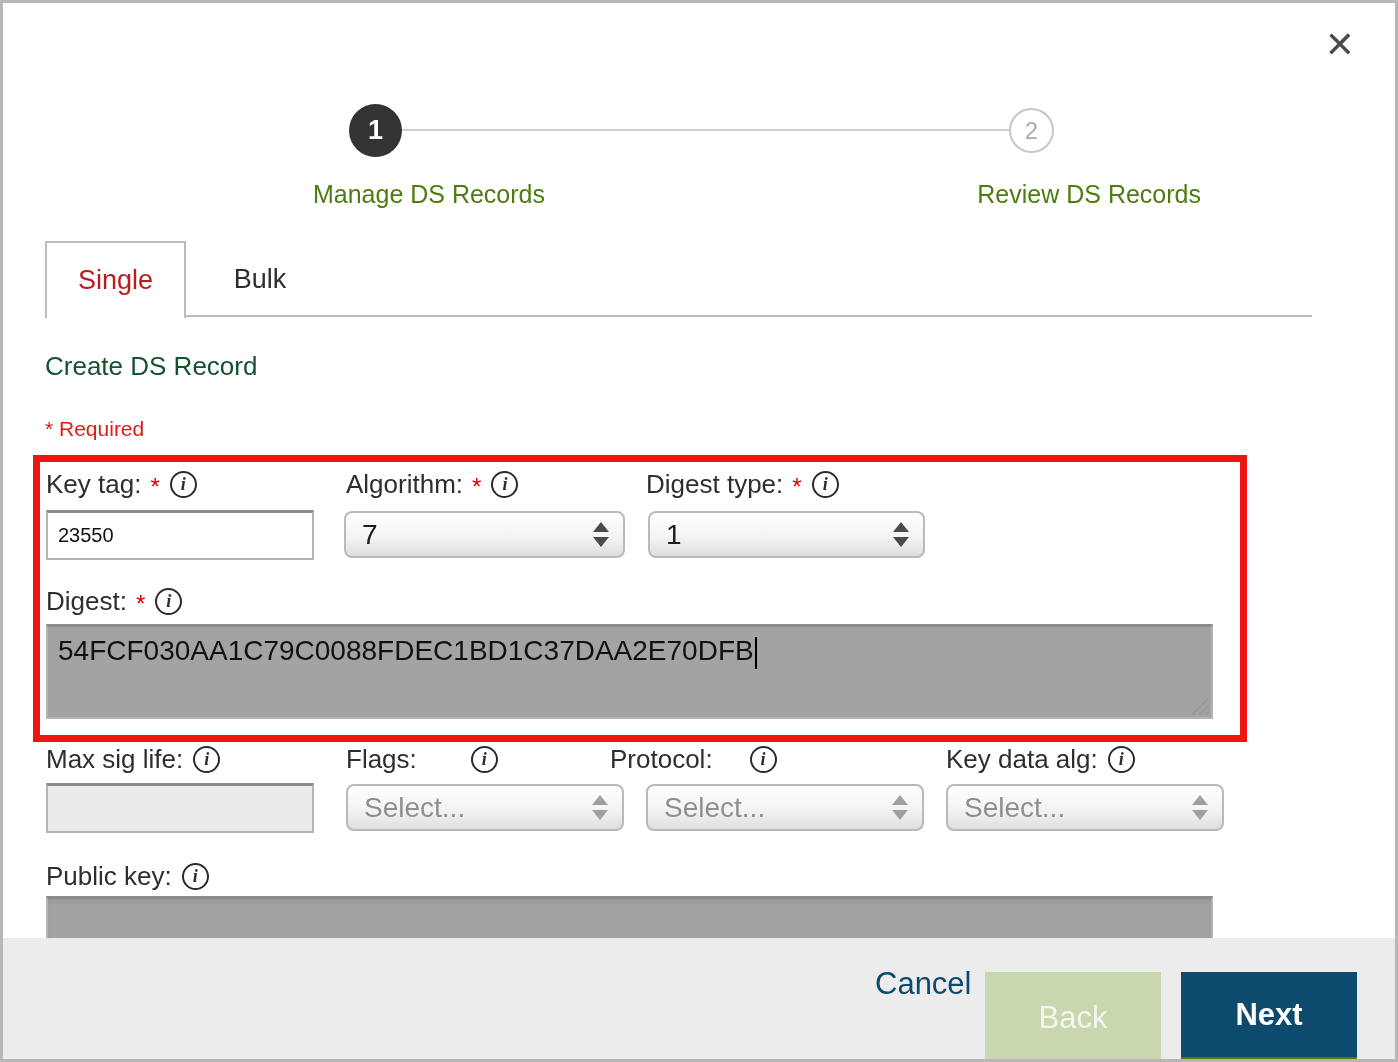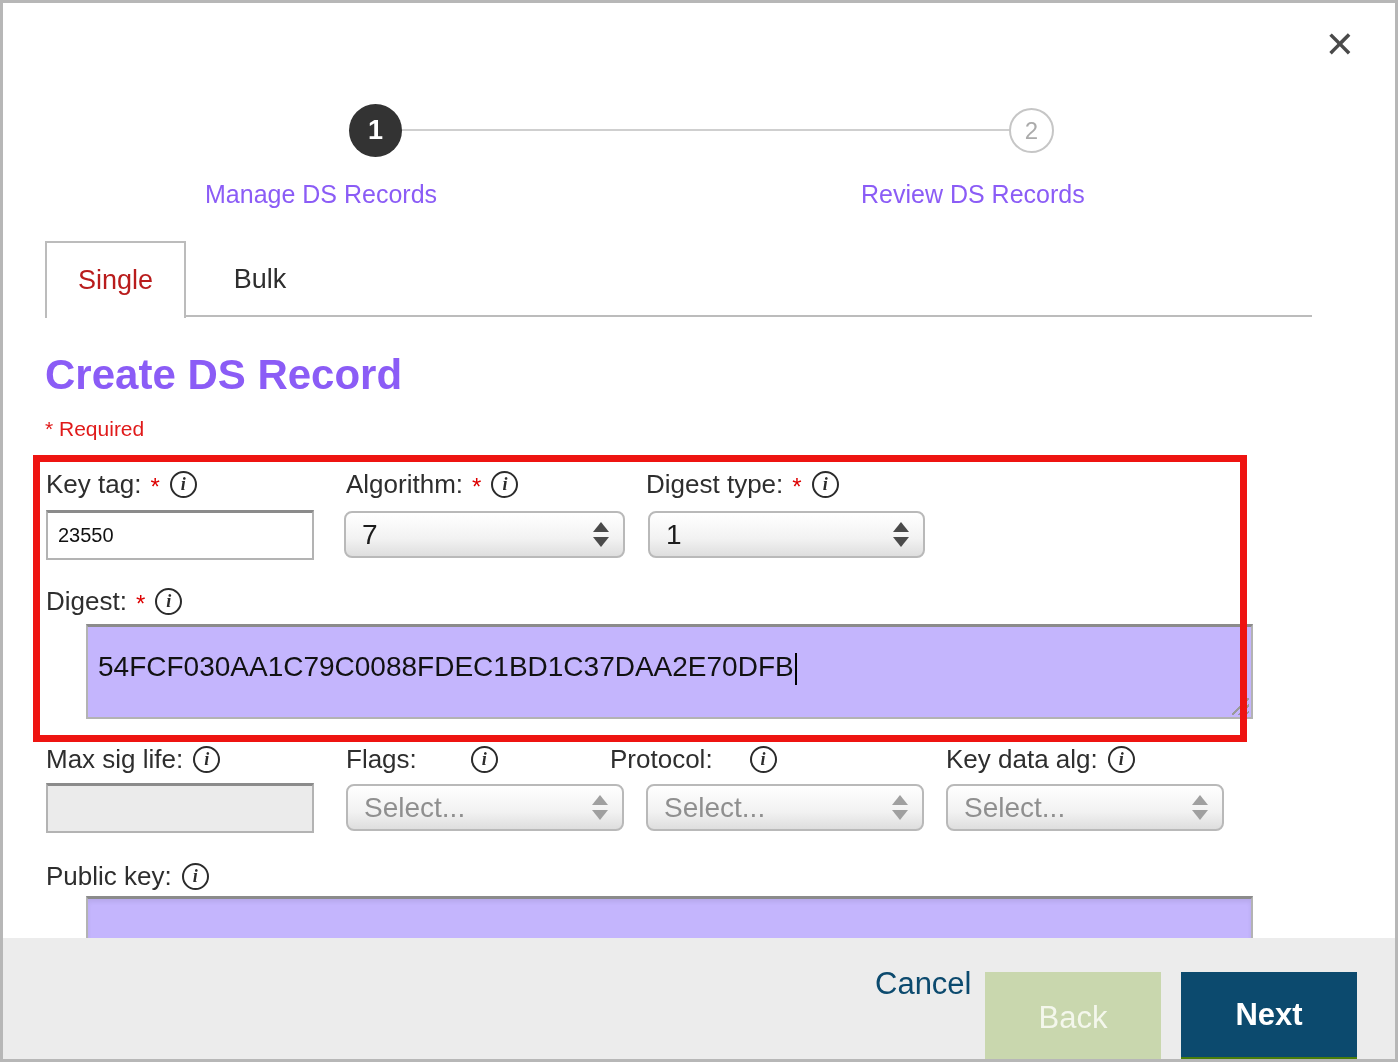--- a/index.html
+++ b/index.html
@@ -23,40 +23,40 @@
   .step-circle { position: absolute; border-radius: 50%; display: flex; align-items: center; justify-content: center; }
   .step-circle.active {
     top: 101px; left: 346px; width: 53px; height: 53px;
     background: #333333; color: #fff; font-size: 27px; font-weight: bold;
   }
   .step-circle.inactive {
     top: 105px; left: 1006px; width: 45px; height: 45px;
     background: #fff; border: 2px solid #c6c6c6; color: #ababab; font-size: 24px;
   }
   .step-label {
-    position: absolute; top: 177px; width: 340px; text-align: left;
-    color: #8b5cf6; font-size: 25px;
+    position: absolute; top: 177px; width: 340px; text-align: right;
+    color: #4d7c0f; font-size: 25px;
   }
   .step-label.first { left: 202px; }
   .step-label.second { left: 858px; }
 
   
   .tab-baseline { position: absolute; top: 312px; left: 42px; width: 1267px; height: 2px; background: #bcbcbc; }
   .tab {
     position: absolute; top: 238px; height: 77px; display: flex;
     align-items: center; justify-content: center; font-size: 27px; cursor: pointer;
   }
   .tab.active {
     left: 42px; width: 141px; background: #fff;
     border: 2px solid #bcbcbc; border-bottom: none; color: #b91c1c; z-index: 2;
   }
   .tab.inactive { left: 183px; width: 148px; color: #2e2e2e; }
 
   
-  .page-title { position: absolute; top: 348px; left: 42px; font-size: 42px; font-weight: bold; color: #8b5cf6; }
+  .page-title { position: absolute; top: 348px; left: 42px; font-size: 26px; font-weight: normal; color: #14532d; }
   .required-note { position: absolute; top: 414px; left: 42px; font-size: 21px; color: #e01a1a; }
 
   
   .highlight-box {
     position: absolute; top: 452px; left: 30px; width: 1214px; height: 287px;
     border: 7px solid #ee1411; pointer-events: none; z-index: 5;
   }
 
   
   .field-label { position: absolute; display: flex; align-items: center; font-size: 26px; color: #2e2e2e; }
@@ -72,25 +72,24 @@
   
   .text-input {
     position: absolute; background: #fff;
     border: 2px solid #b3b3b3; border-top: 3px solid #8b8b8b;
     font-size: 20px; color: #111; display: flex; align-items: center;
     padding-left: 10px;
   }
   .text-input.disabled { background: #ebebeb; }
 
   .textarea-box {
-    position: absolute; background: #c4b5fd;
+    position: absolute; background: #a3a3a3;
     border: 2px solid #b3b3b3; border-top: 3px solid #8b8b8b;
-    font-size: 28px; color: #111; padding: 24px 10px;
+    font-size: 28px; color: #111; padding: 8px 10px;
     font-family: "Liberation Sans", "DejaVu Sans", sans-serif;
-    margin-left: 40px;
   }
   .textarea-box.cut { border-bottom: none; box-shadow: inset 0 3px 4px rgba(0,0,0,0.07); }
 
   .text-cursor { display: inline-block; width: 2px; height: 32px; background: #000; vertical-align: middle; margin-left: 1px; }
 
   .resize-handle {
     position: absolute; right: 2px; bottom: 2px; width: 17px; height: 17px;
     background:
       linear-gradient(135deg, transparent 0 46%, #9a9a9a 46% 54%, transparent 54%) ,
       linear-gradient(135deg, transparent 0 66%, #9a9a9a 66% 74%, transparent 74%),

